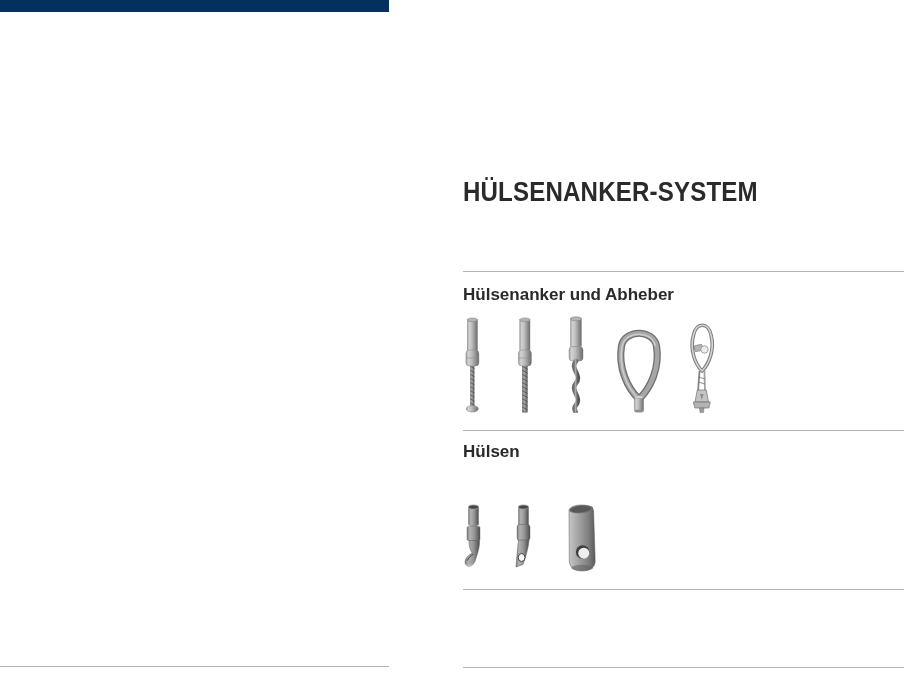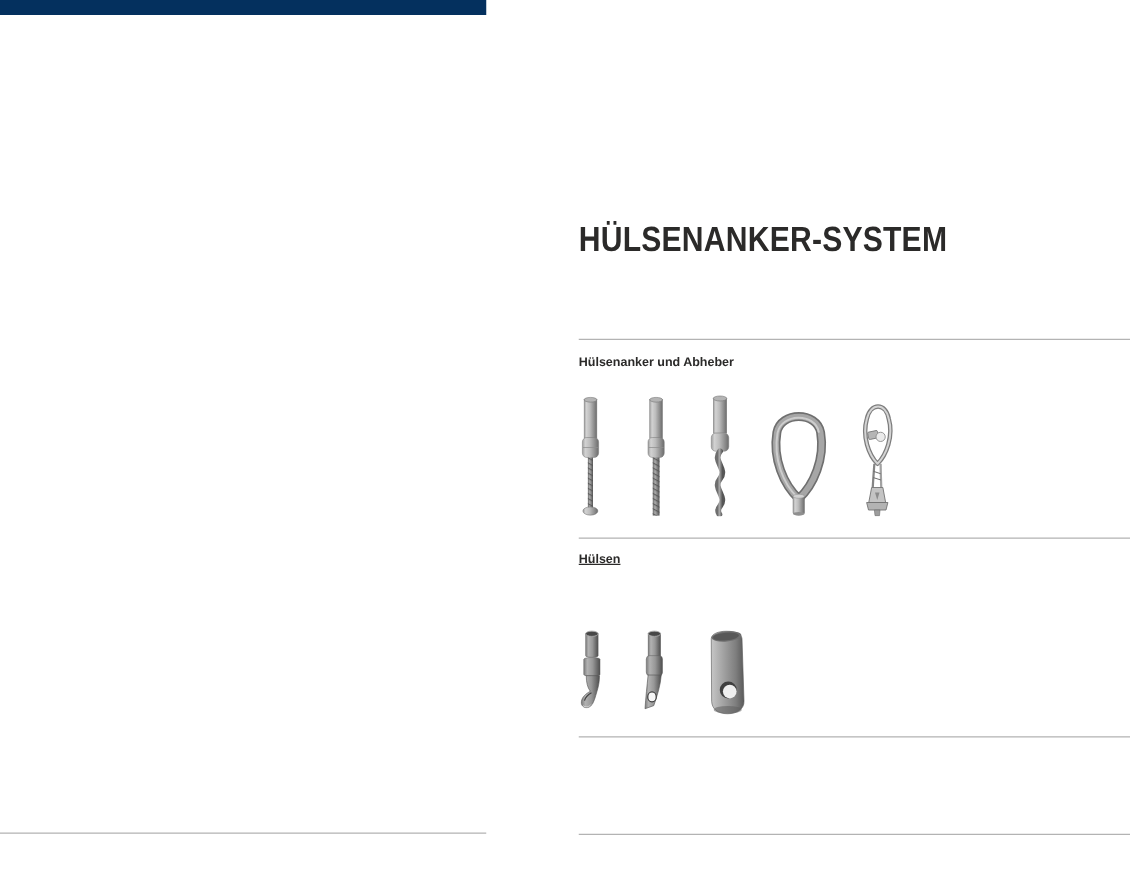--- a/index.html
+++ b/index.html
@@ -19,24 +19,24 @@
   .rule-r1{left:463px;top:271px;width:441px;}
   .rule-r2{left:463px;top:430px;width:441px;}
   .rule-r3{left:463px;top:589px;width:441px;}
   .rule-r4{left:463px;top:667px;width:441px;}
   .page-title{
     position:absolute;left:463px;top:176px;
     font-size:28px;font-weight:bold;letter-spacing:0.2px;
     transform:scaleX(0.86);transform-origin:left top;white-space:nowrap;
   }
   .section-label{
-    position:absolute;left:463px;font-size:10px;font-weight:bold;white-space:nowrap;
+    position:absolute;left:463px;font-size:17px;font-weight:bold;white-space:nowrap;
   }
   .label-1{top:285px;}
-  .label-2{top:442px;text-decoration:underline;}
+  .label-2{top:442px;}
   .product-row{position:absolute;left:463px;}
   .row-1{top:309px;width:441px;height:106px;}
   .row-2{top:503px;width:441px;height:71px;}
   .product{position:absolute;bottom:0;}
   .p1{left:0;bottom:2px;}
   .p2{left:52px;bottom:2px;}
   .p3{left:100px;bottom:2px;}
   .p4{left:152px;bottom:2px;}
   .p5{left:222px;bottom:0;}
   .p6{left:0;bottom:3px;}

